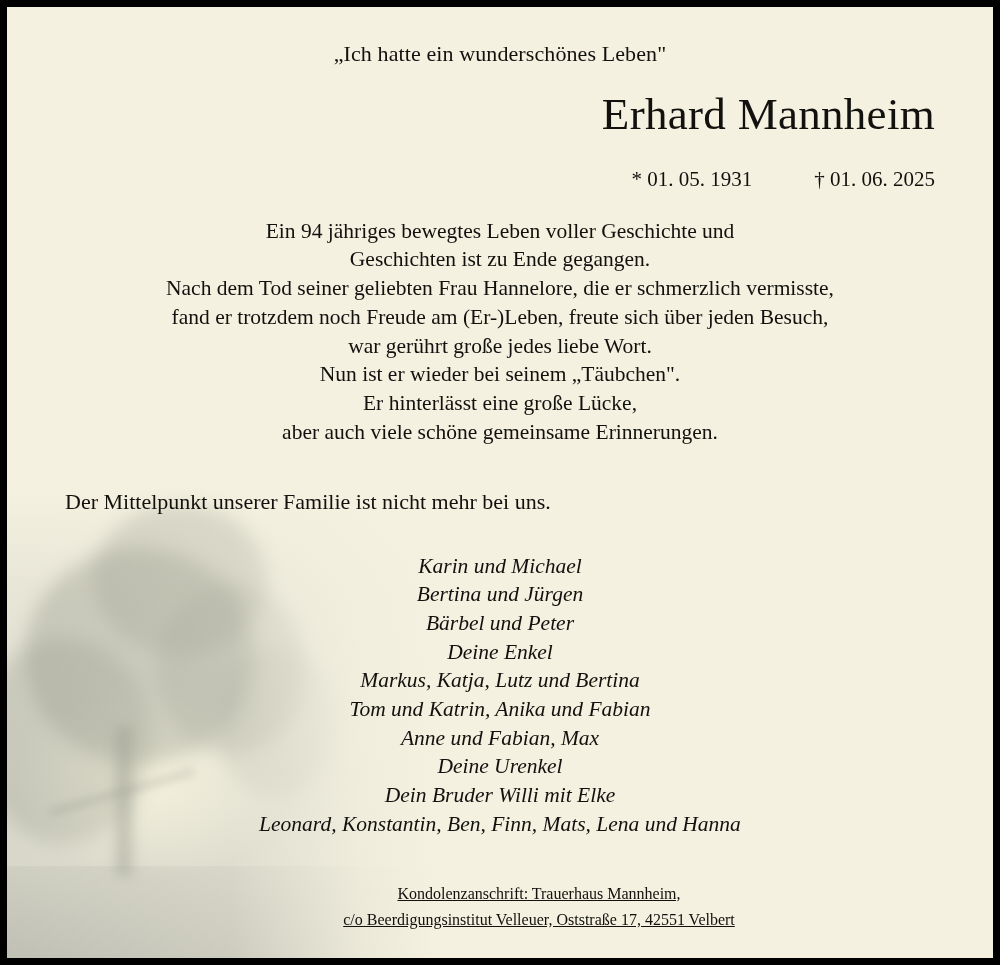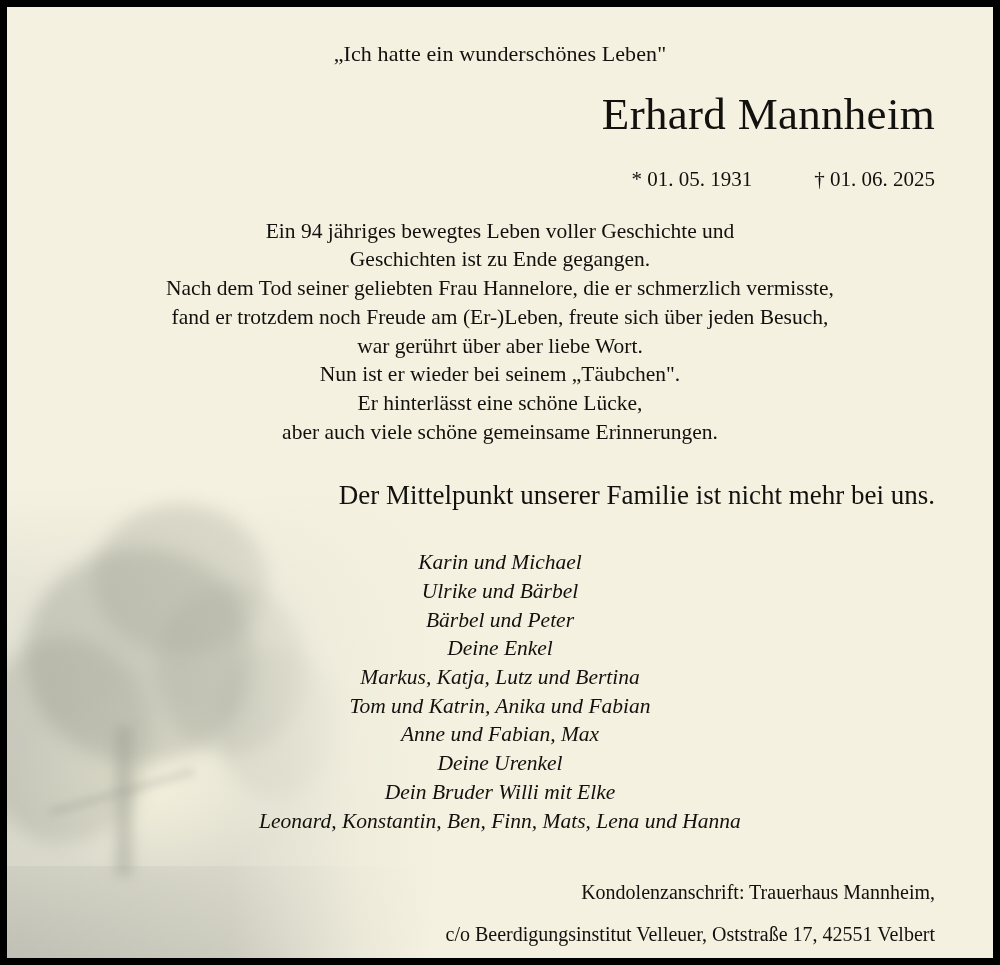--- a/index.html
+++ b/index.html
@@ -143,52 +143,53 @@
     line-height: 1.335;
   }
 
   .center-line {
     text-align: center;
     font-size: 21.5px;
     line-height: 1.335;
   }
 
   .statement {
-    text-align: right;
-    font-size: 27px;
-    line-height: 1.335;
-    margin-top: 31px;
+    text-align: left;
+    font-size: 22px;
+    line-height: 1.335;
+    margin-top: 41px;
   }
 
   .family {
     text-align: center;
     font-size: 21.5px;
     line-height: 1.335;
     margin-top: 35px;
     font-style: italic;
   }
 
   .details {
     margin-top: 44px;
     padding-left: 78px;
-    font-size: 20px;
+    font-size: 16px;
     line-height: 1.33;
-    text-align: right;
+    text-align: center;
+    text-decoration: underline;
   }
 
   .block {
     margin-bottom: 22px;
   }
 
   .block:last-child {
     margin-bottom: 0;
   }
 
   .block .line + .line {
-    margin-top: 15px;
+    margin-top: 5px;
   }
 </style>
 </head>
 <body>
 
 <div class="notice">
 
   <div class="watermark">
     <div class="sky"></div>
     <div class="ground"></div>
@@ -210,31 +211,31 @@
 
     <div class="dates">
       <span>* 01. 05. 1931</span><span class="gap"></span><span>† 01. 06. 2025</span>
     </div>
 
     <div class="verse">
       <div class="center-line">Ein 94 jähriges bewegtes Leben voller Geschichte und</div>
       <div class="center-line">Geschichten ist zu Ende gegangen.</div>
       <div class="center-line">Nach dem Tod seiner geliebten Frau Hannelore, die er schmerzlich vermisste,</div>
       <div class="center-line">fand er trotzdem noch Freude am (Er-)Leben, freute sich über jeden Besuch,</div>
-      <div class="center-line">war gerührt über aber liebe Wort.</div>
+      <div class="center-line">war gerührt große jedes liebe Wort.</div>
       <div class="center-line">Nun ist er wieder bei seinem „Täubchen".</div>
-      <div class="center-line">Er hinterlässt eine schöne Lücke,</div>
+      <div class="center-line">Er hinterlässt eine große Lücke,</div>
       <div class="center-line">aber auch viele schöne gemeinsame Erinnerungen.</div>
     </div>
 
     <div class="statement">Der Mittelpunkt unserer Familie ist nicht mehr bei uns.</div>
 
     <div class="family">
       <div class="center-line">Karin und Michael</div>
-      <div class="center-line">Ulrike und Bärbel</div>
+      <div class="center-line">Bertina und Jürgen</div>
       <div class="center-line">Bärbel und Peter</div>
       <div class="center-line">Deine Enkel</div>
       <div class="center-line">Markus, Katja, Lutz und Bertina</div>
       <div class="center-line">Tom und Katrin, Anika und Fabian</div>
       <div class="center-line">Anne und Fabian, Max</div>
       <div class="center-line">Deine Urenkel</div>
       <div class="center-line">Dein Bruder Willi mit Elke</div>
       <div class="center-line">Leonard, Konstantin, Ben, Finn, Mats, Lena und Hanna</div>
     </div>
 

